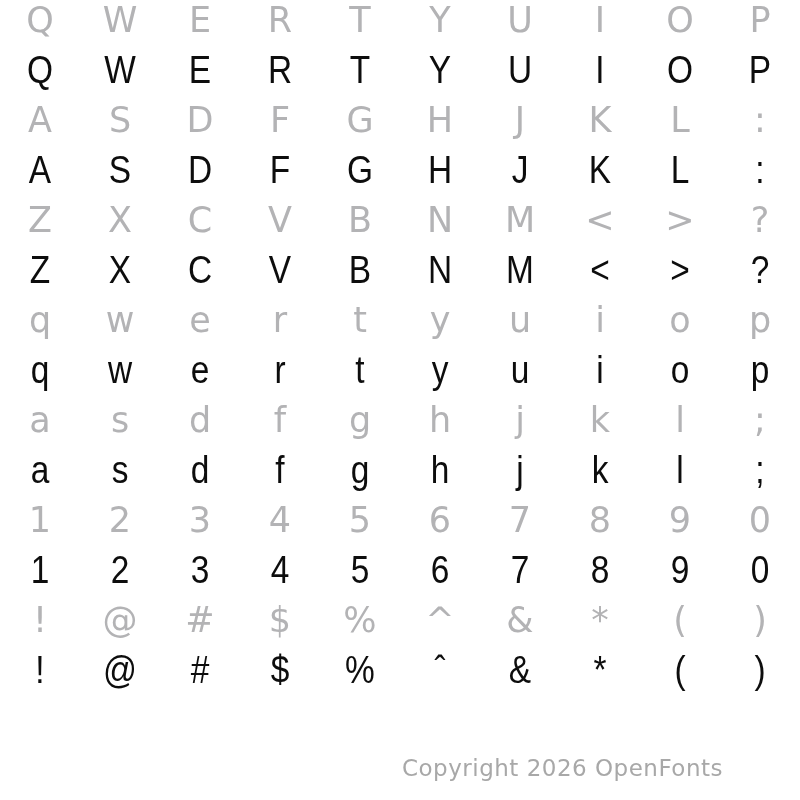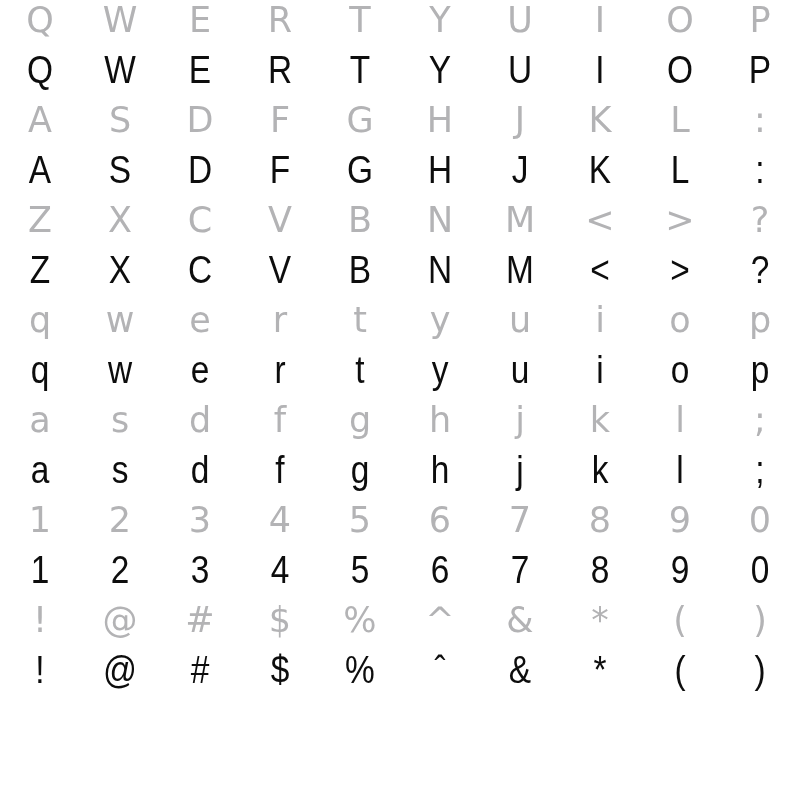--- a/index.html
+++ b/index.html
@@ -227,13 +227,14 @@
         <span class="cell">#</span>
         <span class="cell">$</span>
         <span class="cell">%</span>
         <span class="cell">ˆ</span>
         <span class="cell">&amp;</span>
         <span class="cell">*</span>
         <span class="cell">(</span>
         <span class="cell">)</span>
       </div>
     </div>
+  <div class="copyright">Copyright 2026 OpenFonts</div>
 </div>
 
 </body></html>

